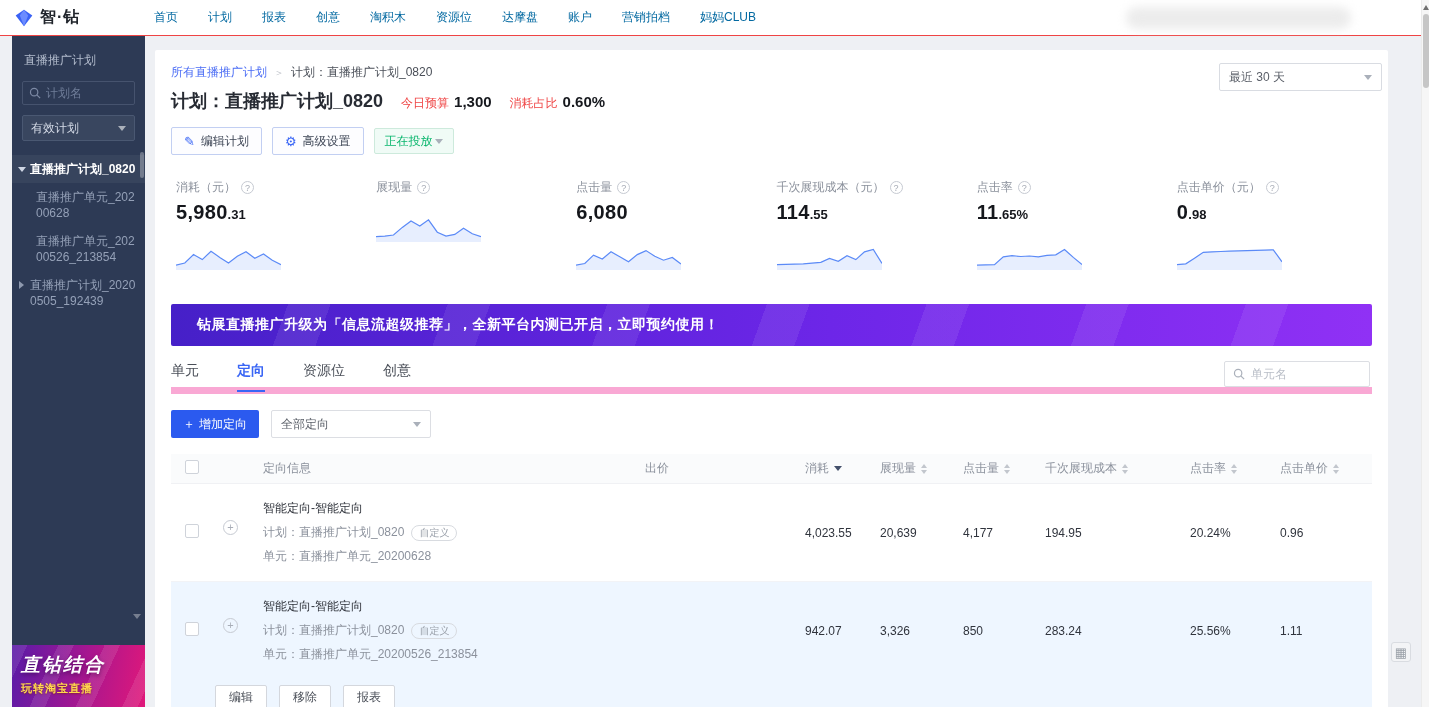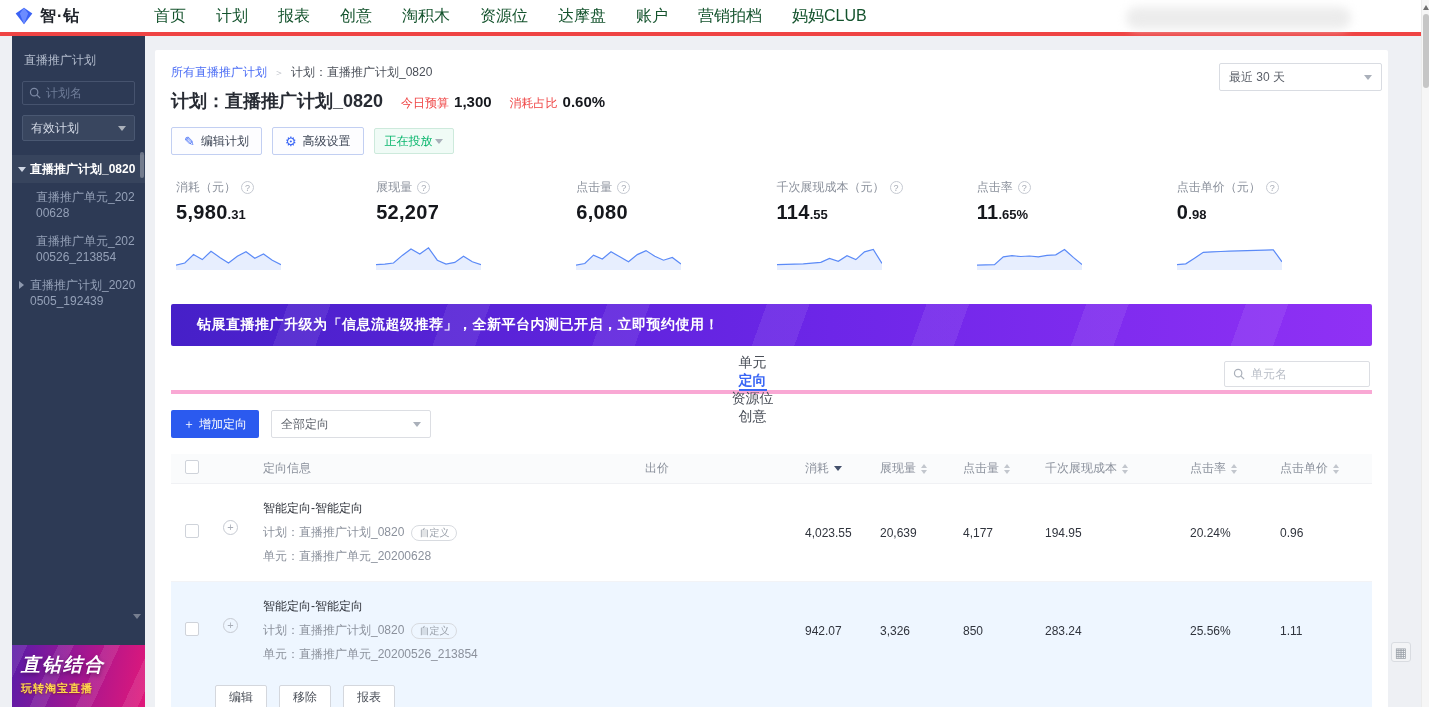--- a/index.html
+++ b/index.html
@@ -5,25 +5,25 @@
   * { margin:0; padding:0; box-sizing:border-box; }
   html,body { width:1429px; height:707px; overflow:hidden; }
   body {
     position:relative;
     font-family:"Liberation Sans","DejaVu Sans",sans-serif;
     font-size:12px; color:#333; background:#eef0f4;
   }
 
   
   .topbar { position:absolute; top:0; left:0; width:1429px; height:36px; background:#fff;
-            border-bottom:4px solid #ef4444; display:flex; align-items:center; z-index:6; }
+            border-bottom:1px solid #ef4444; display:flex; align-items:center; z-index:6; }
   .logo { display:flex; align-items:center; gap:6px; padding-left:14px; width:140px; }
   .logo-text { font-size:16px; font-weight:bold; color:#20242b; letter-spacing:1px; }
   .nav { display:flex; gap:30px; margin-left:14px; }
-  .nav-item { color:#14532d; font-size:16px; cursor:pointer; white-space:nowrap; }
+  .nav-item { color:#0369a1; font-size:12px; cursor:pointer; white-space:nowrap; }
   .redacted-top { position:absolute; right:78px; top:7px; width:225px; height:22px;
                   background:#ececec; border-radius:11px; filter:blur(5px); }
 
   
   .sidebar { position:absolute; top:36px; left:12px; width:133px; bottom:0; background:#2d3a55; z-index:5; }
   .side-title { padding:16px 12px 10px; color:#b4bdce; font-size:12px; }
   .side-search { margin:2px 10px 0; height:24px; border:1px solid #46536e; border-radius:2px;
                  display:flex; align-items:center; gap:5px; padding:0 6px; }
   .side-search input { flex:1; width:70px; background:transparent; border:none; outline:none;
                        color:#cfd6e4; font-size:12px; }
@@ -91,22 +91,22 @@
   .spark .line { fill:none; stroke:#5b8af7; stroke-width:1.2; }
   .spark .area { fill:rgba(91,138,247,.15); stroke:none; }
 
   .banner { margin-top:34px; height:42px; border-radius:2px; position:relative; overflow:hidden;
             background:linear-gradient(90deg,#4620c8 0%,#6d26e8 55%,#9031f5 100%);
             display:flex; align-items:center; padding:0 26px; color:#fff; font-size:14px; font-weight:bold; }
   .banner::before { content:""; position:absolute; inset:0;
             background:repeating-linear-gradient(110deg, transparent 0 110px, rgba(255,255,255,.08) 110px 150px); }
   .banner span { position:relative; letter-spacing:.5px; }
 
-  .tabs-row { margin-top:8px; height:40px; border-bottom:4px solid #f9a8d4; display:flex;
-              align-items:center; position:relative;flex-direction:column; }
+  .tabs-row { margin-top:8px; height:40px; border-bottom:7px solid #f9a8d4; display:flex;
+              align-items:center; position:relative; }
   .tab { margin-right:38px; font-size:14px; color:#4a4f58; height:40px; display:flex; align-items:center;
          position:relative; cursor:pointer; }
   .tab.active { color:#3a66f5; font-weight:bold; }
   .tab.active::after { content:""; position:absolute; left:0; right:0; bottom:-1px; height:2px; background:#3a66f5; }
   .unit-search { position:absolute; right:2px; top:7px; width:146px; height:26px; border:1px solid #dcdee3;
                  border-radius:2px; display:flex; align-items:center; gap:6px; padding:0 8px; background:#fff; }
   .unit-search input { flex:1; width:80px; border:none; outline:none; font-size:12px; color:#555; }
   .unit-search input::placeholder { color:#b9bec7; }
 
   .toolbar { margin-top:16px; display:flex; gap:12px; align-items:center; }
@@ -285,21 +285,20 @@
         <svg class="spark" viewBox="0 0 105 34">
             <path class="area" d="M0.0 29.2 L 8.8 27.0 L 17.5 18.6 L 26.3 23.6 L 35.0 15.2 L 43.8 21.4 L 52.5 27.0 L 61.3 20.2 L 70.0 15.8 L 78.8 22.2 L 87.5 18.0 L 96.3 24.2 L 105.0 28.6 L 105 34 L 0 34 Z"></path>
             <path class="line" d="M0.0 29.2 L 8.8 27.0 L 17.5 18.6 L 26.3 23.6 L 35.0 15.2 L 43.8 21.4 L 52.5 27.0 L 61.3 20.2 L 70.0 15.8 L 78.8 22.2 L 87.5 18.0 L 96.3 24.2 L 105.0 28.6"></path>
           </svg>
       </div>
       <div class="metric">
         <div class="metric-label">
             <span>展现量</span>
           <span class="help">?</span>
           </div>
-        <div class="metric-value"><span class="metric-int">52,207</span><span class="metric-dec"></span></div>
         <svg class="spark" viewBox="0 0 105 34">
             <path class="area" d="M0.0 28.6 L 8.8 28.1 L 17.5 27.0 L 26.3 19.4 L 35.0 13.0 L 43.8 18.0 L 52.5 11.8 L 61.3 24.2 L 70.0 28.1 L 78.8 26.4 L 87.5 20.2 L 96.3 25.8 L 105.0 28.6 L 105 34 L 0 34 Z"></path>
             <path class="line" d="M0.0 28.6 L 8.8 28.1 L 17.5 27.0 L 26.3 19.4 L 35.0 13.0 L 43.8 18.0 L 52.5 11.8 L 61.3 24.2 L 70.0 28.1 L 78.8 26.4 L 87.5 20.2 L 96.3 25.8 L 105.0 28.6"></path>
           </svg>
       </div>
       <div class="metric">
         <div class="metric-label">
             <span>点击量</span>
           <span class="help">?</span>
           </div>

